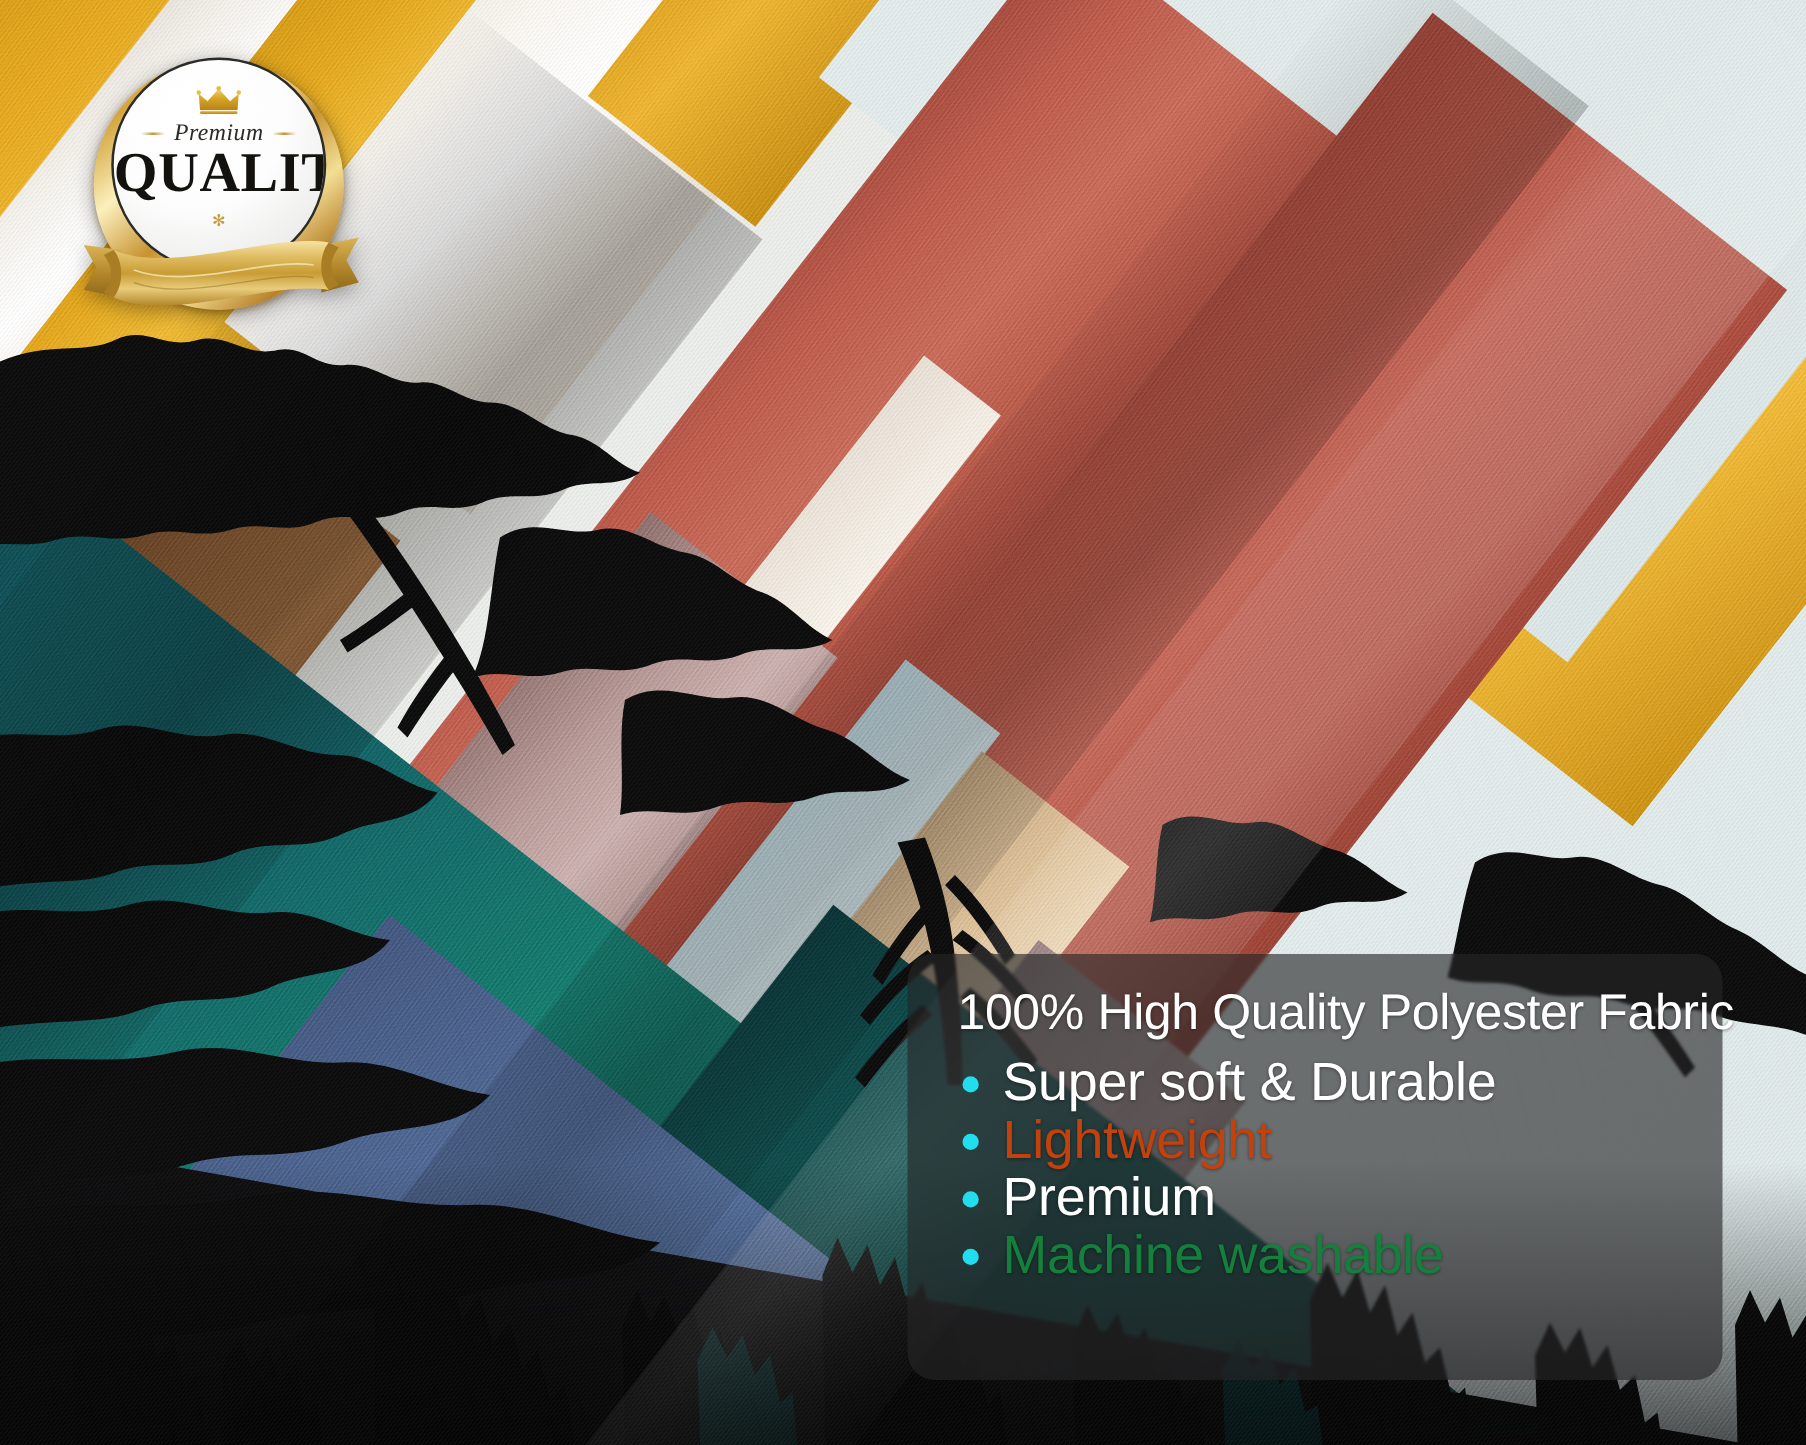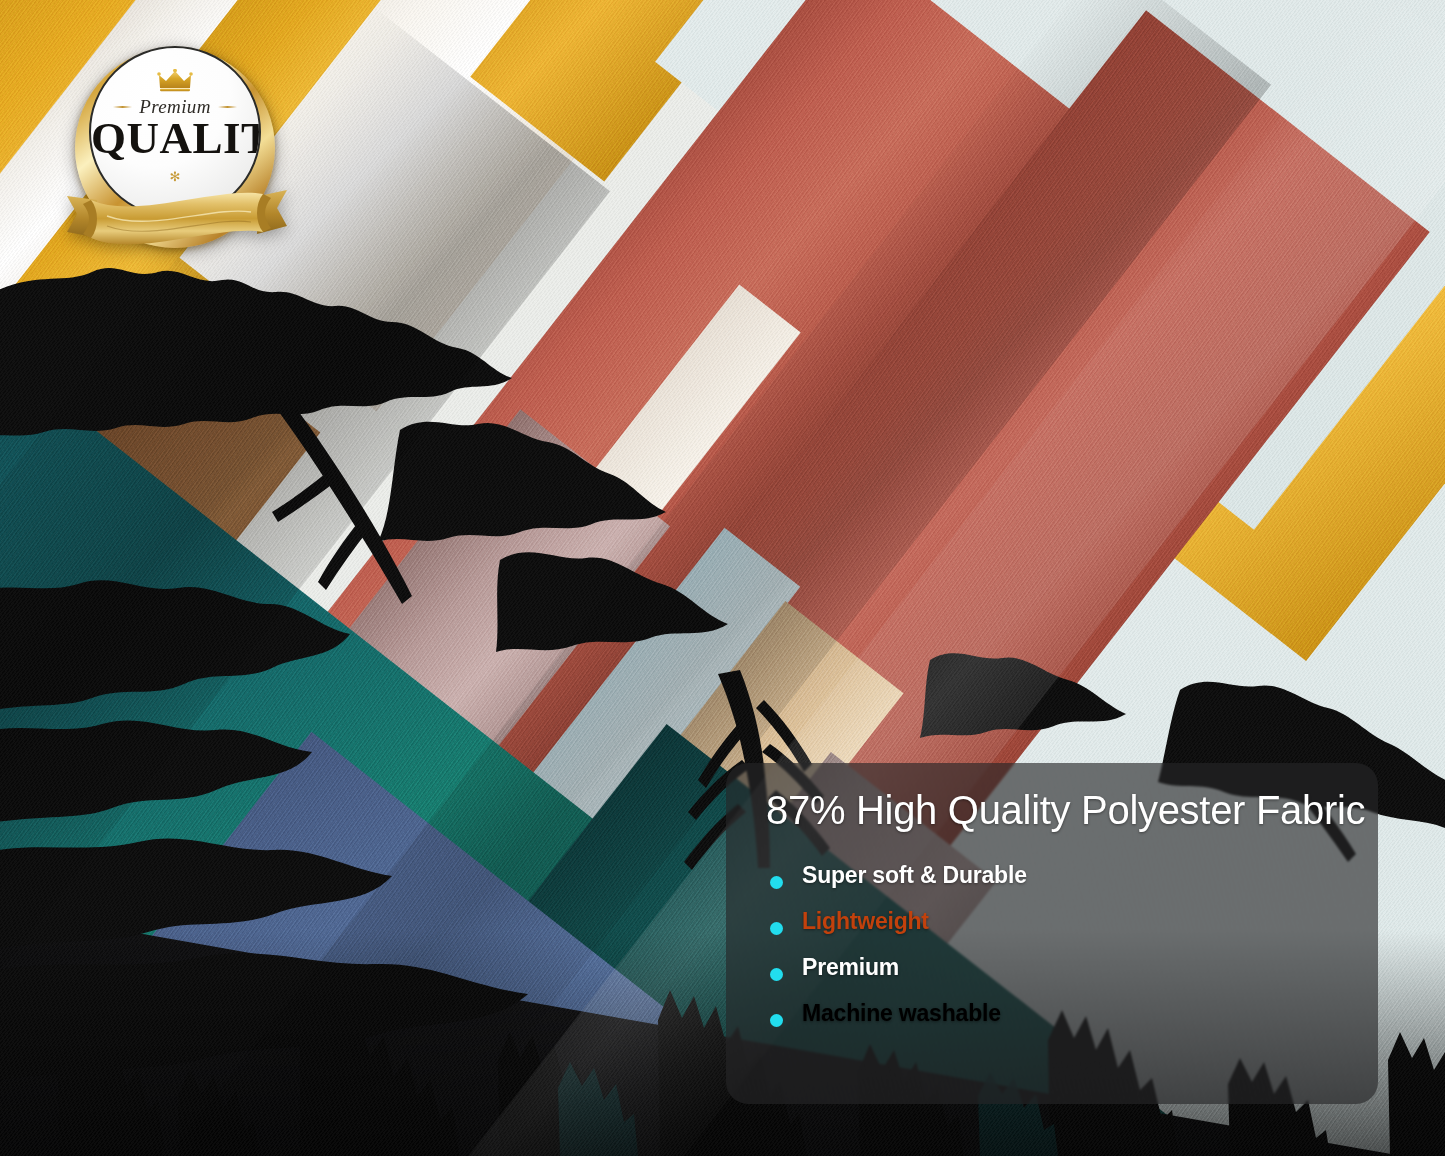--- a/index.html
+++ b/index.html
@@ -137,25 +137,25 @@
     font-size:40px;
     font-weight:400;
     letter-spacing:-.3px;
     line-height:1.05;
     margin:0 0 12px 40px;
     text-shadow:0 1px 3px rgba(0,0,0,.45);
     white-space:nowrap;
   }
   #feature-list { list-style:none; margin:0; padding:0 0 0 44px; }
   .feature-item {
-    display:flex; align-items:flex-end;
+    display:flex; align-items:center;
     height:46px;
     color:#ffffff;
-    font-size:23px;
-    font-weight:700;
+    font-size:43px;
+    font-weight:400;
     letter-spacing:-.2px;
     text-shadow:0 1px 3px rgba(0,0,0,.45);
   }
   .feature-dot {
     width:13px; height:13px; border-radius:50%;
     flex:0 0 13px;
     margin-right:19px;
     margin-top:3px;
   }
 </style>
@@ -441,34 +441,34 @@
 
       <path d="M44,36 C88,52 150,26 188,32" stroke="#F8ECBD" stroke-width="1.4" fill="none" opacity=".75"></path>
       <path d="M44,46 C88,62 150,36 188,42" stroke="#8E681C" stroke-width="1.1" fill="none" opacity=".45"></path>
 
       <path d="M28,20 C36,30 36,48 28,58 L20,54 C28,44 28,34 20,24 Z" fill="#A87D24"></path>
       <path d="M200,14 C192,24 192,42 200,52 L208,48 C200,38 200,28 208,18 Z" fill="#A87D24"></path>
     </svg>
   </div>
 
   <div id="feature-panel" style="background: rgba(38, 38, 40, 0.63);">
-    <div id="feature-heading" style="color: rgb(255, 255, 255);">87% High Quality Polyester Fabric</div>
+    <div id="feature-heading" style="color: rgb(255, 255, 255);">100% High Quality Polyester Fabric</div>
     <ul id="feature-list">
       <li class="feature-item" style="color: rgb(255, 255, 255);">
         <span class="feature-dot" style="background: rgb(34, 221, 238);"></span>
         <span>Super soft &amp; Durable</span>
       </li>
       <li class="feature-item" style="color: #c2410c;">
         <span class="feature-dot" style="background: rgb(34, 221, 238);"></span>
         <span>Lightweight</span>
       </li>
       <li class="feature-item" style="color: rgb(255, 255, 255);">
         <span class="feature-dot" style="background: rgb(34, 221, 238);"></span>
         <span>Premium</span>
       </li>
-      <li class="feature-item" style="color: #000000;">
+      <li class="feature-item" style="color: #15803d;">
         <span class="feature-dot" style="background: rgb(34, 221, 238);"></span>
         <span>Machine washable</span>
       </li>
     </ul>
   </div>
 
 </div>
 
 </body></html>

